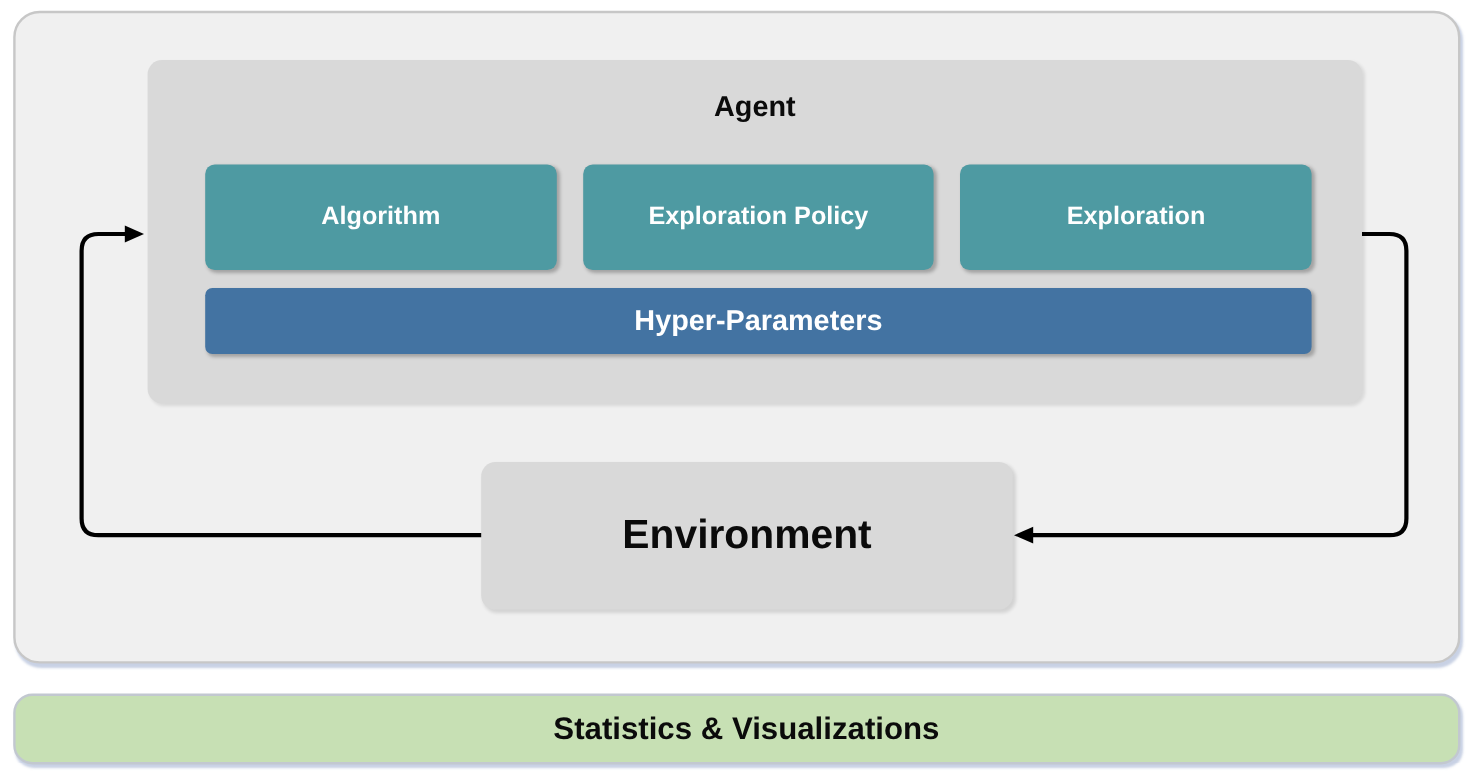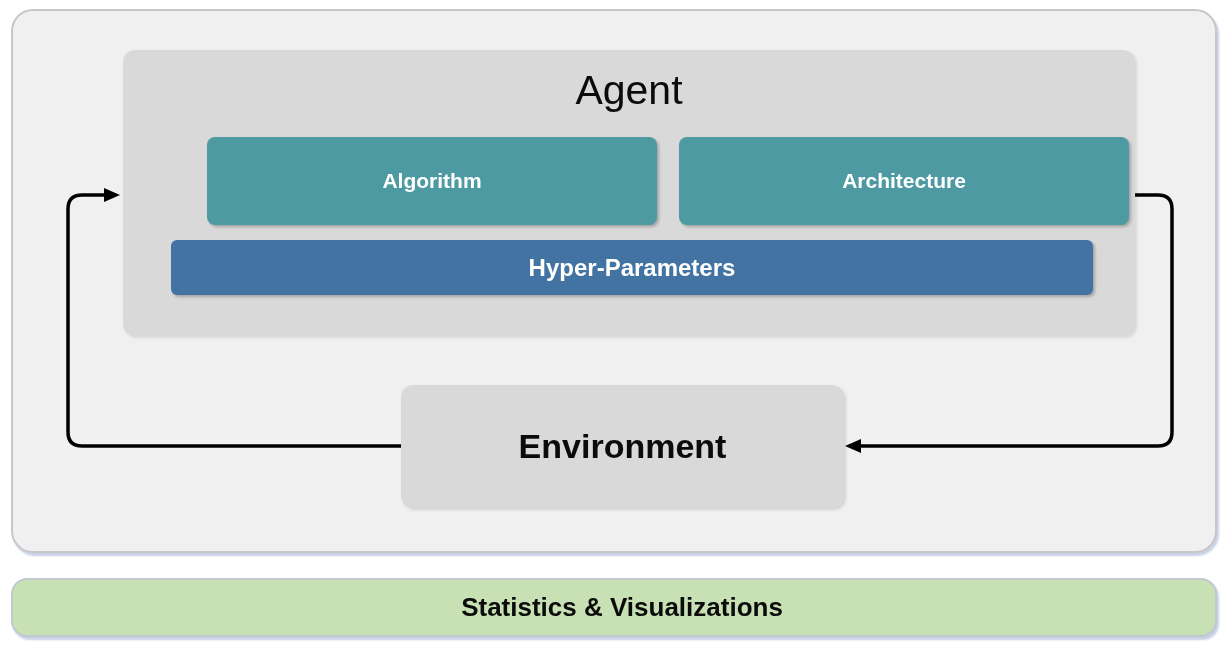--- a/index.html
+++ b/index.html
@@ -32,32 +32,31 @@
     left: 110px; top: 39px;
     width: 1012px; height: 286px;
     background: #d9d9d9;
     border-radius: 12px;
     box-shadow: 2px 2px 3px rgba(0,0,0,0.10);
   }
   #agent-title {
     position: absolute;
     left: 0; right: 0; top: 22px;
     text-align: center;
-    font-size: 41px;
-    font-weight: normal;
+    font-size: 24px;
+    font-weight: bold;
     color: #0b0b0b;
     line-height: 36px;
   }
   #components-row {
     position: absolute;
     left: 48px; top: 87px;
     width: 922px; height: 88px;
     display: flex;
     gap: 22px;
-    margin-left: 36px;
   }
   .component-box {
     flex: 1 1 0;
     background: #4e9aa2;
     border-radius: 8px;
     display: flex;
     align-items: center;
     justify-content: center;
     color: #ffffff;
     font-size: 21px;
@@ -126,21 +125,22 @@
 
 <div id="canvas">
 
   <div id="loop-panel">
 
     <div id="agent-box">
       <div id="agent-title">Agent</div>
 
       <div id="components-row">
         <div class="component-box">Algorithm</div>
-        <div class="component-box">Architecture</div>
+        <div class="component-box">Exploration Policy</div>
+        <div class="component-box">Exploration</div>
       </div>
 
       <div id="hyper-parameters-box">Hyper-Parameters</div>
     </div>
 
     <div id="environment-box">Environment</div>
   </div>
 
   <svg id="arrows-layer" viewBox="0 0 1225 645" xmlns="http://www.w3.org/2000/svg">
     <defs>

